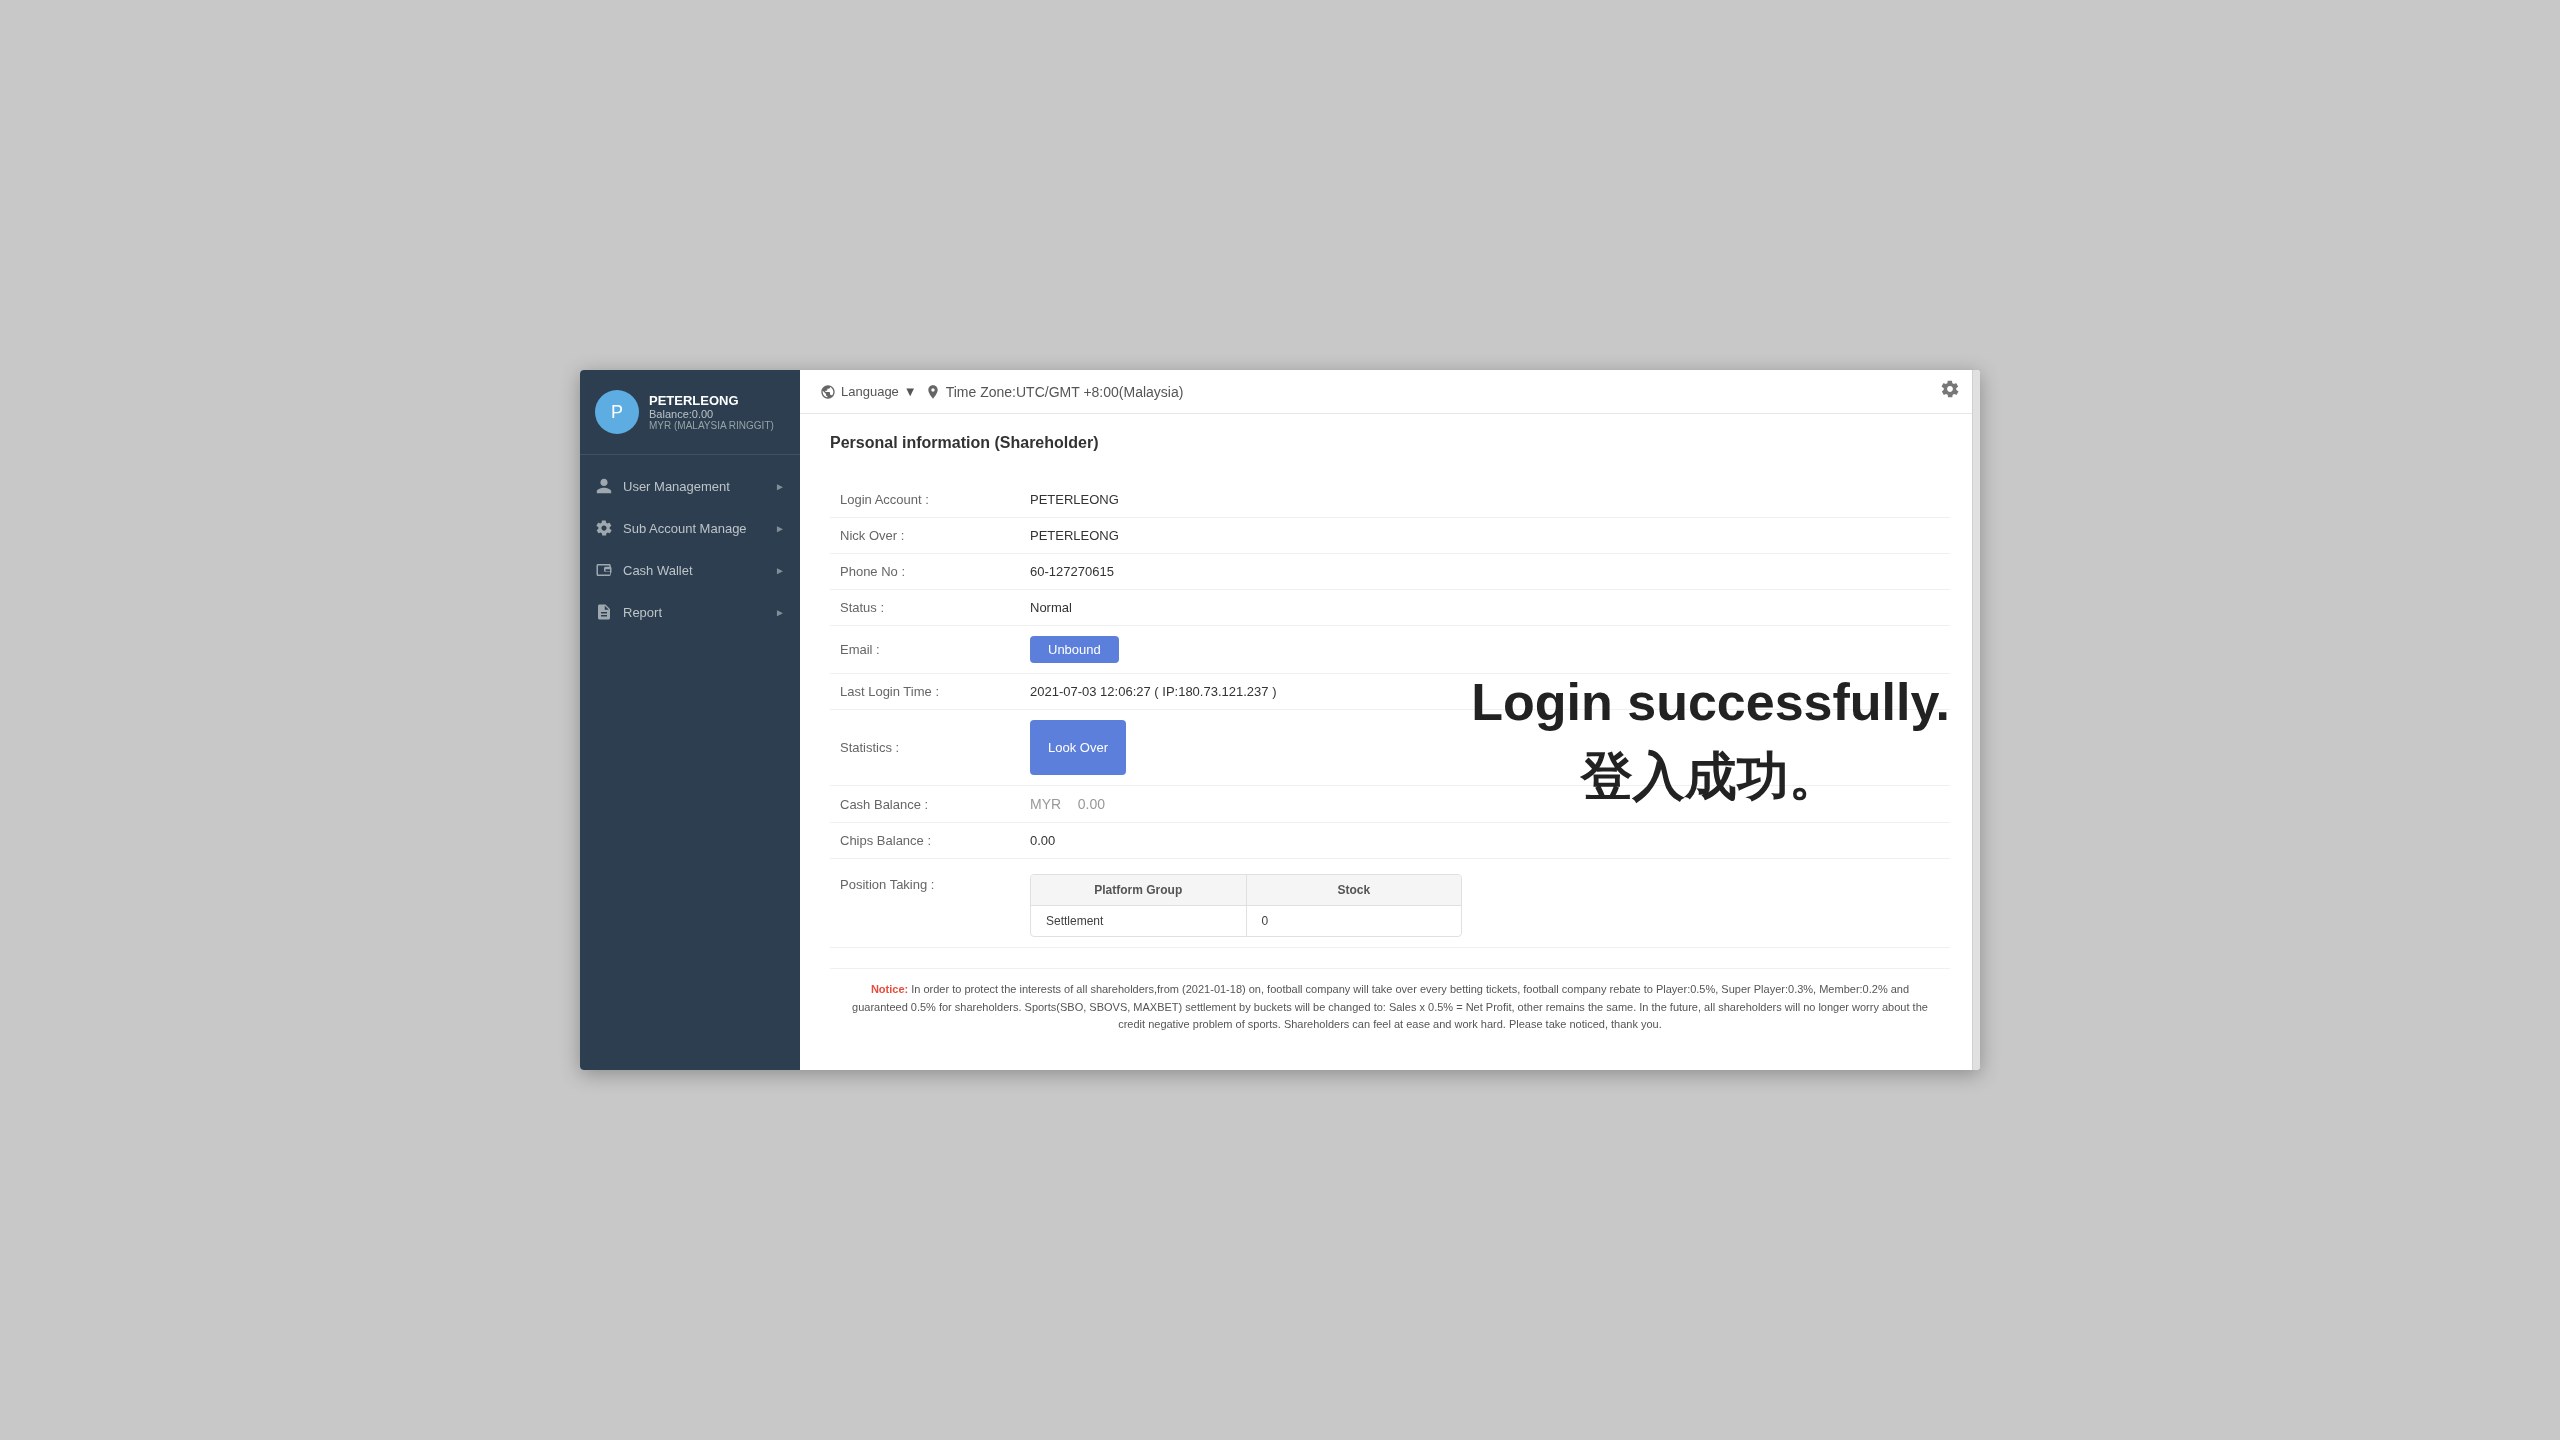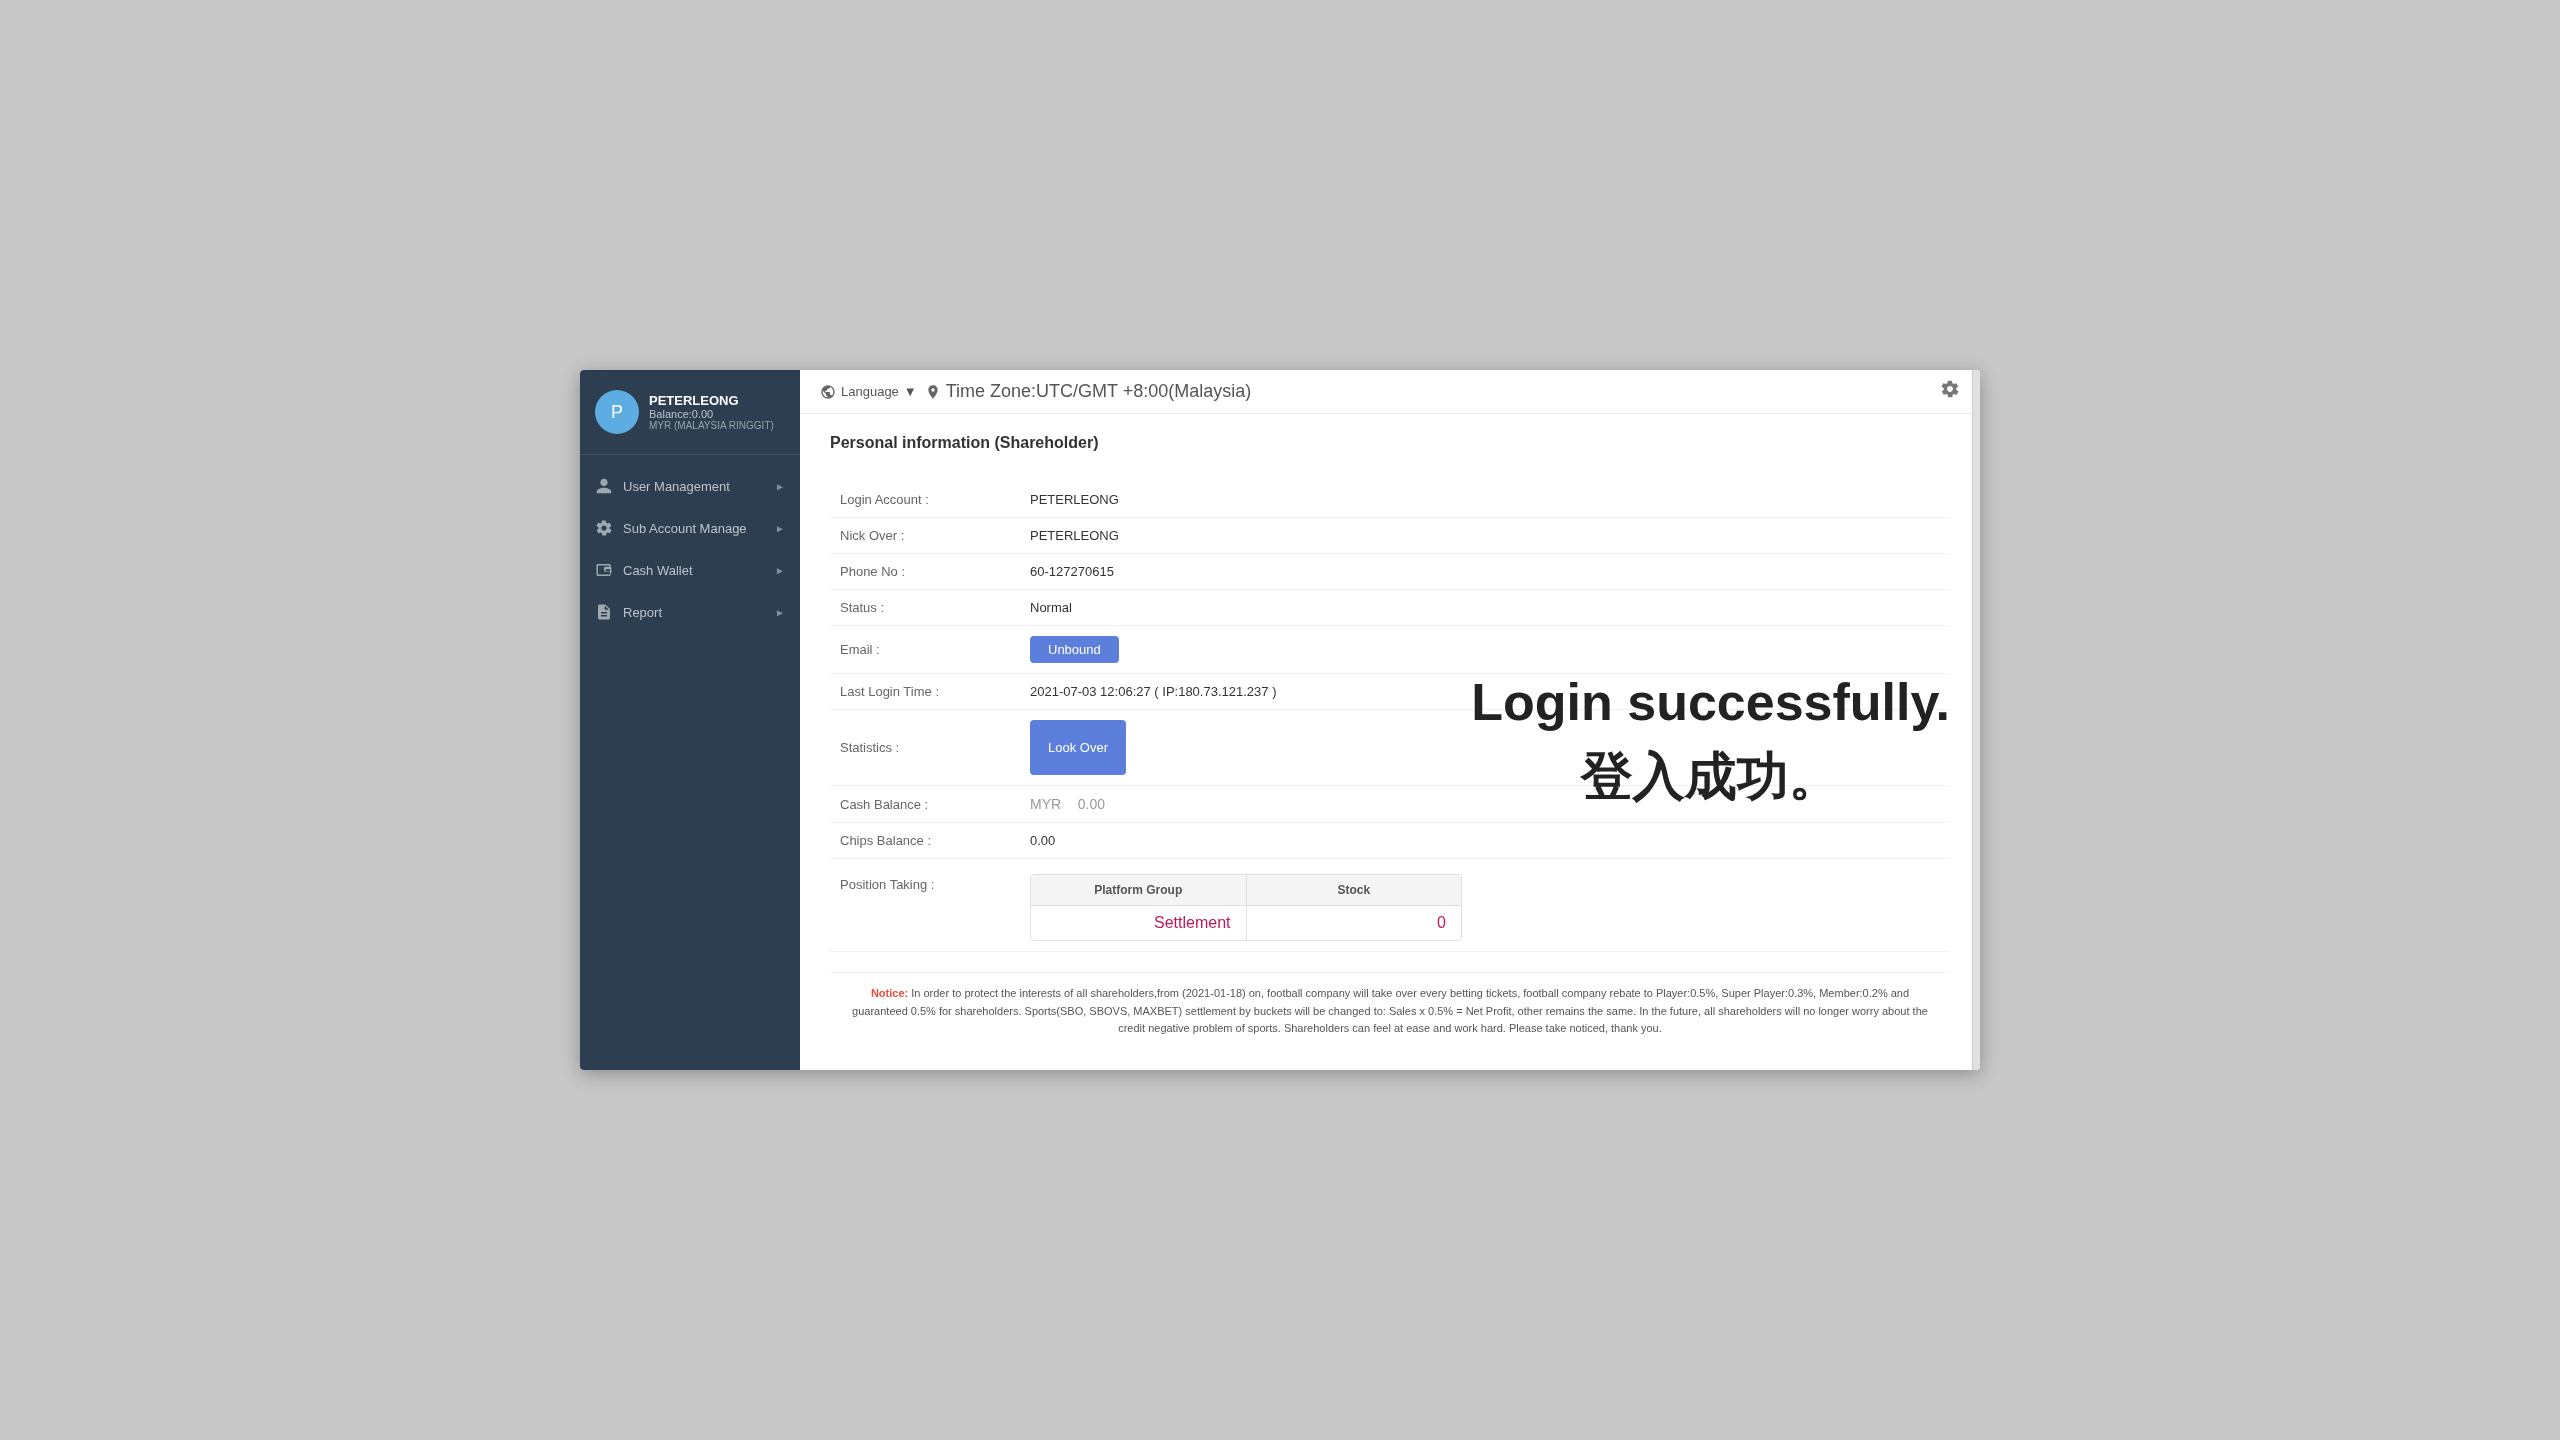--- a/index.html
+++ b/index.html
@@ -114,21 +114,21 @@
       align-items: center;
       gap: 5px;
       font-size: 13px;
       color: #555;
       cursor: pointer;
     }
     .header-timezone {
       display: flex;
       align-items: center;
       gap: 5px;
-      font-size: 18px;
+      font-size: 14px;
       color: #555;
     }
     .header-settings {
       margin-left: auto;
       cursor: pointer;
       color: #777;
       font-size: 18px;
     }
     
     .page-content {
@@ -212,24 +212,24 @@
     .position-table-header th:last-child, .position-col-header:last-child {
       border-right: none;
     }
     .position-table-row {
       display: flex;
       border-top: 1px solid #e0e0e0;
     }
     .position-table-cell {
       flex: 1;
       padding: 8px 15px;
-      font-size: 16px;
-      color: #be185d;
+      font-size: 12px;
+      color: #404040;
       border-right: 1px solid #e0e0e0;
-      text-align: right;
+      text-align: left;
     }
     .position-table-cell:last-child {
       border-right: none;
     }
     
     .notice-section {
       margin-top: 20px;
       padding: 12px 15px;
       background: #fff;
       border-top: 1px solid #f0f0f0;

